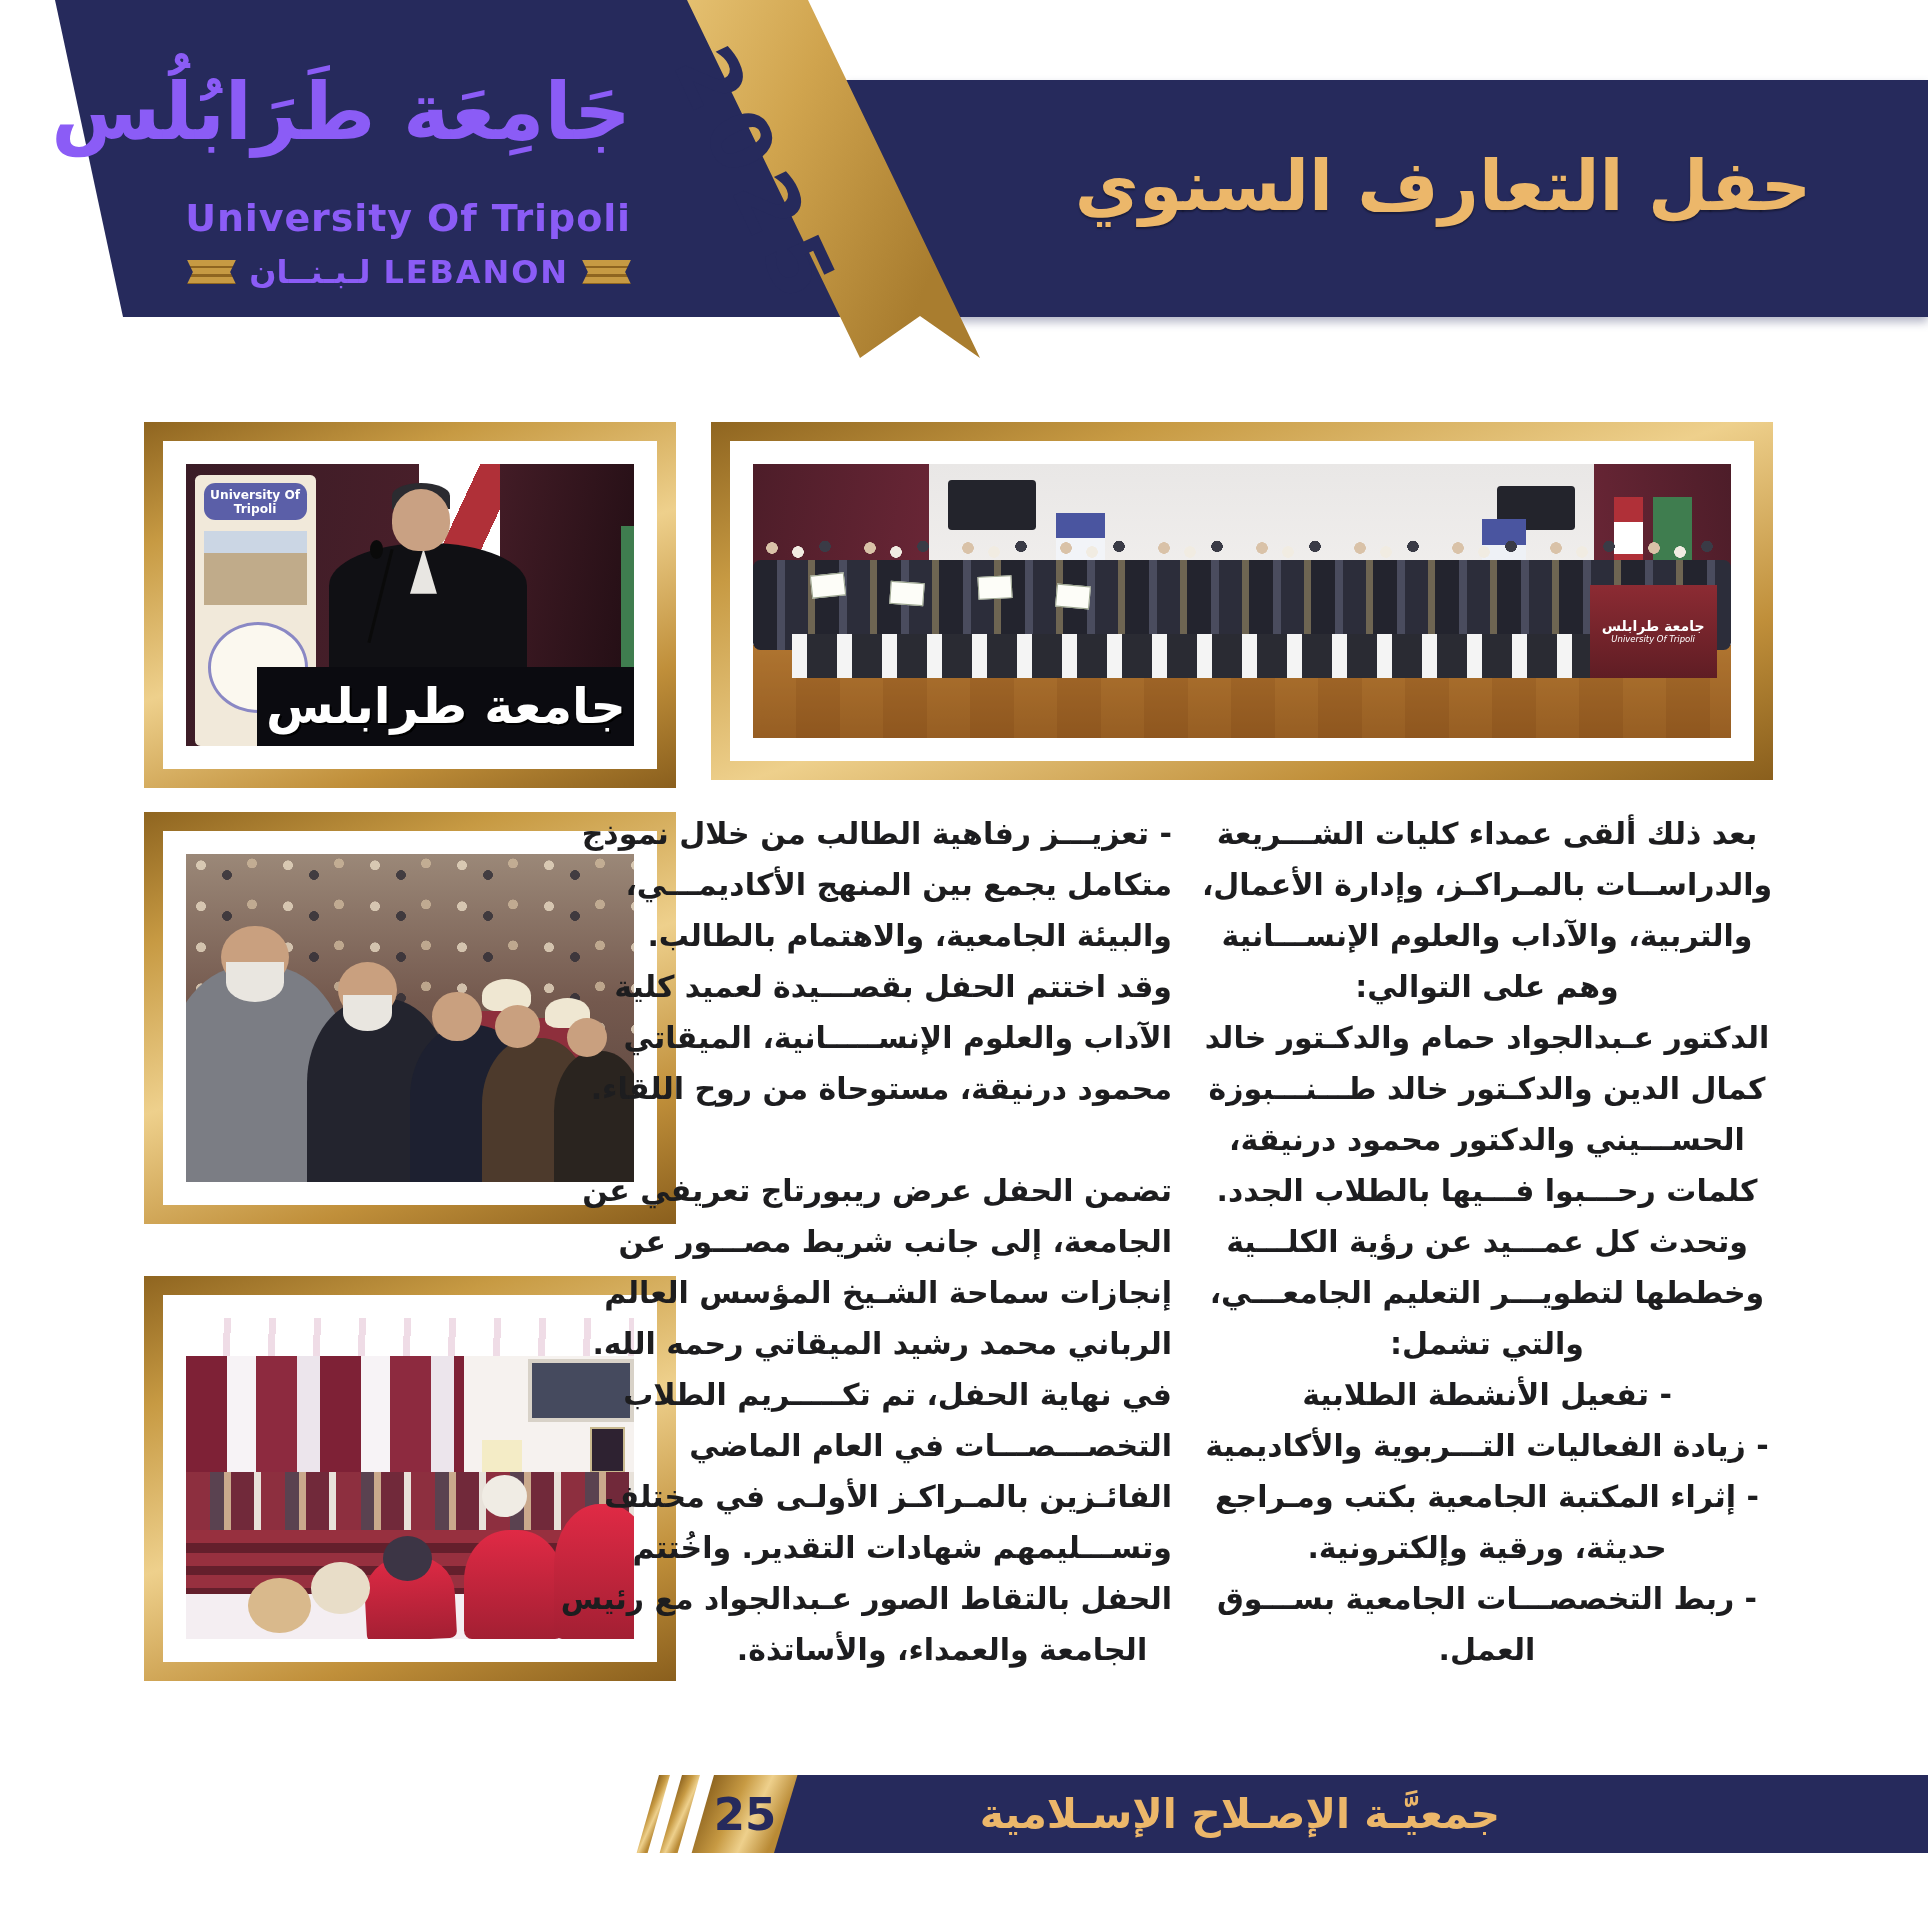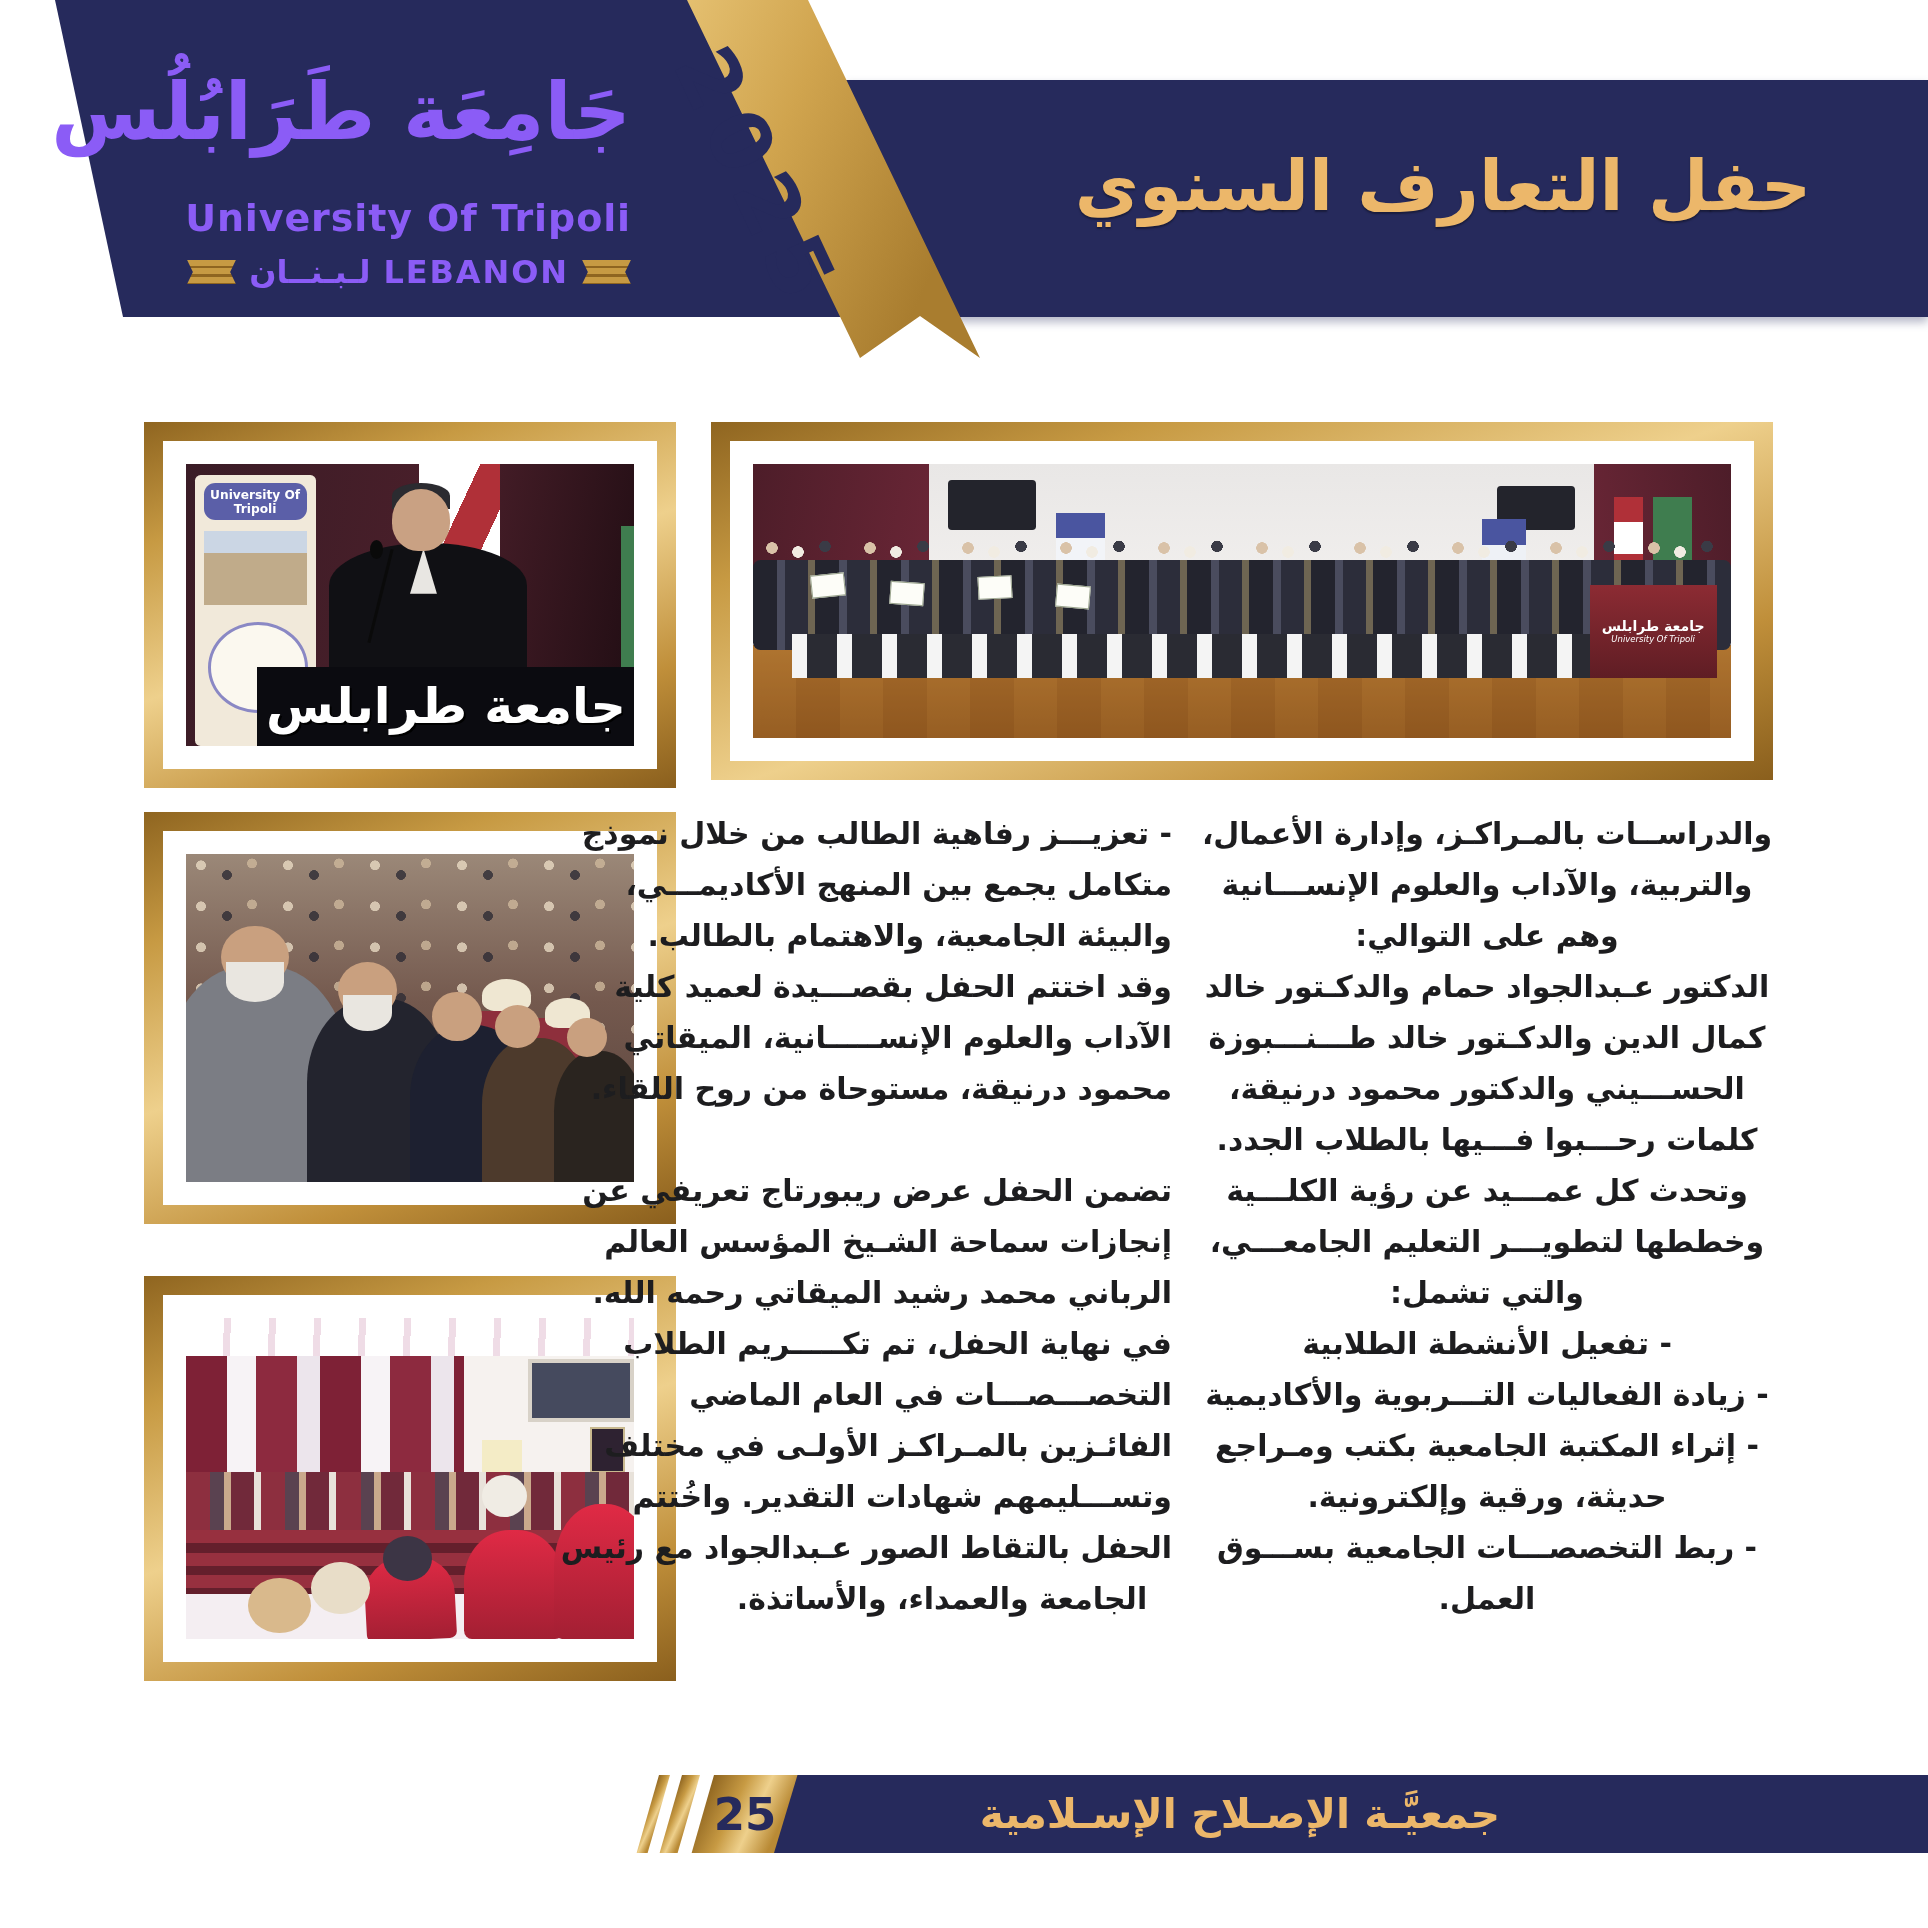--- a/index.html
+++ b/index.html
@@ -252,20 +252,21 @@
       <div class="abs p3-fseat" style="left:40%;bottom:0;width:20%;height:26%;transform:rotate(-3deg);"></div>
       <div class="abs p3-hij" style="left:28%;bottom:8%;width:13%;height:16%;background:#e8ddc8;"></div>
       <div class="abs p3-hij" style="left:14%;bottom:2%;width:14%;height:17%;background:#d9b98c;"></div>
       <div class="abs p3-hij" style="left:44%;bottom:18%;width:11%;height:14%;background:#3c3545;"></div>
       <div class="abs p3-hij" style="left:66%;bottom:38%;width:10%;height:13%;background:#f0ece4;"></div>
     </div>
   </div>
 </div>
 
 <div class="abs col" style="left:1194px;top:808px;width:586px;">
+    <div class="tline">بعد ذلك ألقى عمداء كليات الشـــريعة</div>
     <div class="tline">والدراســات بالمـراكـز، وإدارة الأعمال،</div>
     <div class="tline">والتربية، والآداب والعلوم الإنســـانية</div>
     <div class="tline">وهم على التوالي:</div>
     <div class="tline">الدكتور عـبدالجواد حمام والدكـتور خالد</div>
     <div class="tline">كمال الدين والدكـتور خالد طـــنـــبوزة</div>
     <div class="tline">الحســـيني والدكتور محمود درنيقة،</div>
     <div class="tline">كلمات رحـــبوا فـــيها بالطلاب الجدد.</div>
     <div class="tline">وتحدث كل عمـــيد عن رؤية الكلـــية</div>
     <div class="tline">وخططها لتطويـــر التعليم الجامعـــي،</div>
     <div class="tline">والتي تشمل:</div>
@@ -278,20 +279,21 @@
   </div>
 <div class="abs col" style="left:712px;top:808px;width:460px;">
     <div class="tline">- تعزيـــز رفاهية الطالب من خلال نموذج</div>
     <div class="tline">متكامل يجمع بين المنهج الأكاديمـــي،</div>
     <div class="tline">والبيئة الجامعية، والاهتمام بالطالب.</div>
     <div class="tline">وقد اختتم الحفل بقصـــيدة لعميد كلية</div>
     <div class="tline">الآداب والعلوم الإنســـــانية، الميقاتي</div>
     <div class="tline">محمود درنيقة، مستوحاة من روح اللقاء.</div>
     <div class="tline">&nbsp;</div>
     <div class="tline">تضمن الحفل عرض ريبورتاج تعريفي عن</div>
+    <div class="tline">الجامعة، إلى جانب شريط مصـــور عن</div>
     <div class="tline">إنجازات سماحة الشـيخ المؤسس العالم</div>
     <div class="tline">الرباني محمد رشيد الميقاتي رحمه الله.</div>
     <div class="tline">في نهاية الحفل، تم تكـــــريم الطلاب</div>
     <div class="tline">التخصـــصـــات في العام الماضي</div>
     <div class="tline">الفائـزين بالمـراكـز الأولـى في مختلف</div>
     <div class="tline">وتســـليمهم شهادات التقدير. واخُتتم</div>
     <div class="tline">الحفل بالتقاط الصور عـبدالجواد مع رئيس</div>
     <div class="tline">الجامعة والعمداء، والأساتذة.</div>
   </div>
 

